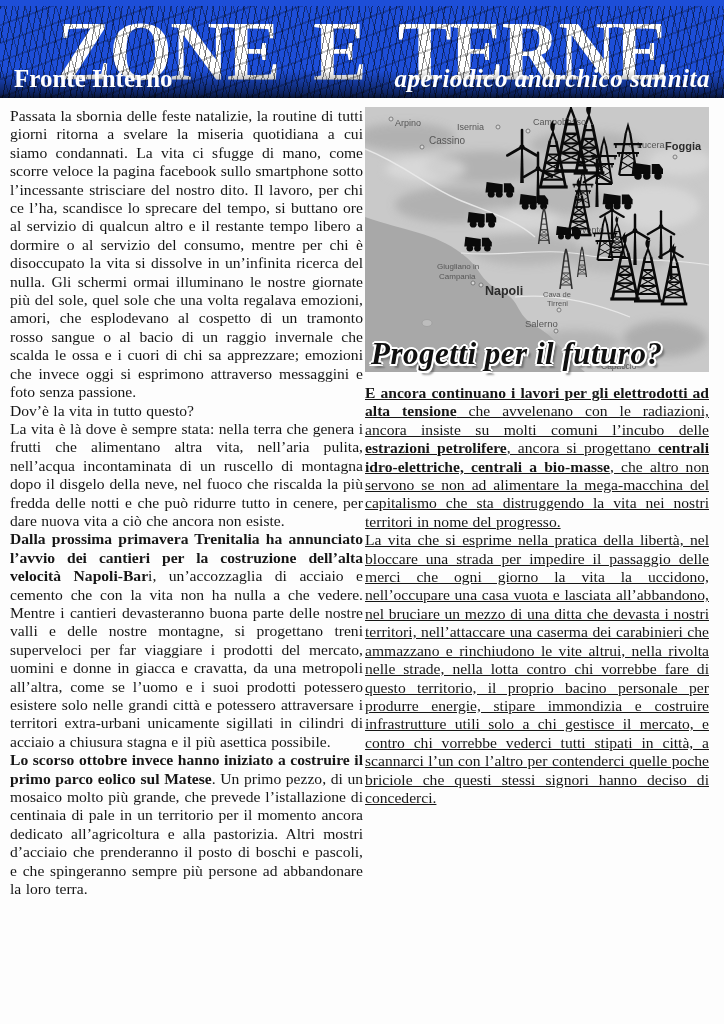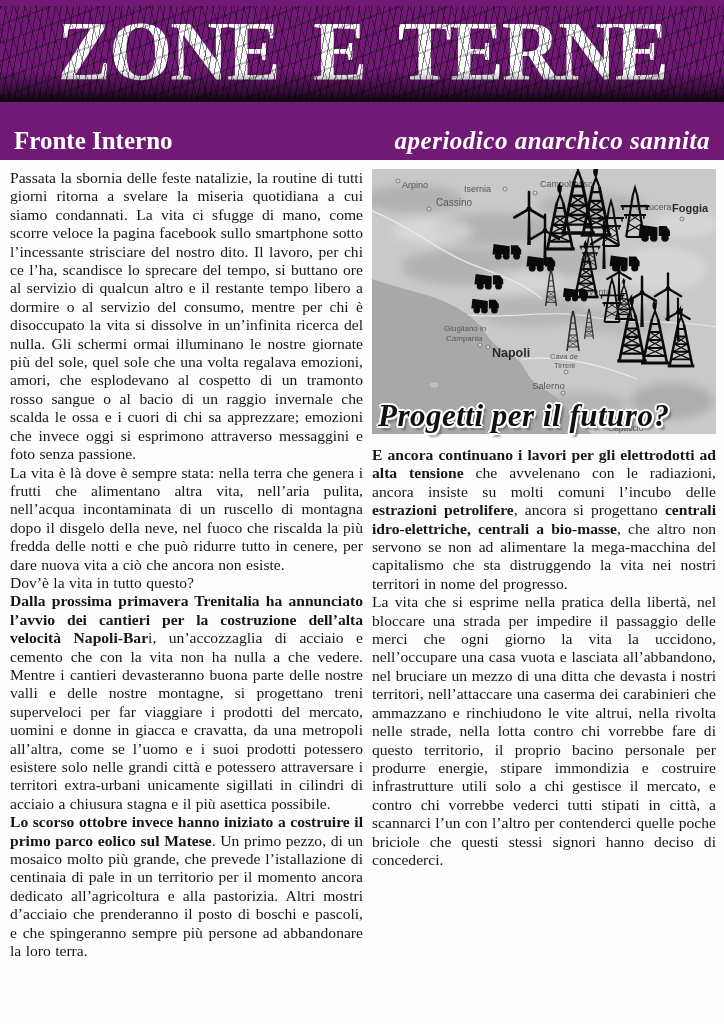--- a/index.html
+++ b/index.html
@@ -8,22 +8,22 @@
     width:724px;height:1024px;
     margin:0 auto;
     background:#fdfdfd;
     overflow:hidden;
     font-family:"Liberation Serif", serif;
     color:#161616;
   }
   
   .banner{
     position:relative;
-    width:724px;height:160px;
-    background:#701a75;
+    width:724px;height:98px;
+    background:#1d4ed8;
     overflow:hidden;
   }
   .banner h1{
     margin:0;
     padding-top:4px;
     text-align:center;
     font-family:"Liberation Serif", serif;
     font-weight:700;
     font-size:81px;
     line-height:96px;
@@ -47,25 +47,25 @@
     display:flex;align-items:baseline;justify-content:space-between;
     padding:0 14px;
     color:#fff;
   }
   .sub-left{font-size:25px;font-weight:700;}
   .sub-center{font-size:25px;font-weight:700;font-style:italic;letter-spacing:.5px;margin-left:29px;}
   .sub-right{font-size:17px;font-weight:700;}
   
   .bodywrap{
     display:flex;
-    gap:9px;
+    gap:2px;
     padding:9px 8px 0 10px;
   }
   .col{width:353px;}
-  .col-right{width:344px;}
+  .col-right{width:344px;text-decoration:underline;}
   .para{
     margin:0;
     font-size:15.6px;
     line-height:18.4px;
     text-align:justify;
     hyphens:none;
     word-spacing:.5px;
   }
   .para .b{font-weight:700;}
   
@@ -103,22 +103,22 @@
     <div class="subrow">
       <span class="sub-left">Fronte Interno</span>
       <span class="sub-center">aperiodico anarchico sannita</span>
     </div>
   </header>
 
   <main class="bodywrap">
 
     <section class="col col-left">
         <p class="para"><span>Passata la sbornia delle feste natalizie, la routine di tutti giorni ritorna a svelare la miseria quotidiana a cui siamo condannati. La vita ci sfugge di mano, come scorre veloce la pagina facebook sullo smartphone sotto l’incessante strisciare del nostro dito. Il lavoro, per chi ce l’ha, scandisce lo sprecare del tempo, si buttano ore al servizio di qualcun altro e il restante tempo libero a dormire o al servizio del consumo, mentre per chi è disoccupato la vita si dissolve in un’infinita ricerca del nulla. Gli schermi ormai illuminano le nostre giornate più del sole, quel sole che una volta regalava emozioni, amori, che esplodevano al cospetto di un tramonto rosso sangue o al bacio di un raggio invernale che scalda le ossa e i cuori di chi sa apprezzare; emozioni che invece oggi si esprimono attraverso messaggini e foto senza passione.</span></p>
+        <p class="para"><span>Dov’è la vita in tutto questo?</span></p>
         <p class="para"><span>La vita è là dove è sempre stata: nella terra che genera i frutti che alimentano altra vita, nell’aria pulita, nell’acqua incontaminata di un ruscello di montagna dopo il disgelo della neve, nel fuoco che riscalda la più fredda delle notti e che può ridurre tutto in cenere, per dare nuova vita a ciò che ancora non esiste.</span></p>
-        <p class="para"><span>Dov’è la vita in tutto questo?</span></p>
         <p class="para"><span class="b">Dalla prossima primavera Trenitalia ha annunciato l’avvio dei cantieri per la costruzione dell’alta velocità Napoli-Bar</span><span>i, un’accozzaglia di acciaio e cemento che con la vita non ha nulla a che vedere. Mentre i cantieri devasteranno buona parte delle nostre valli e delle nostre montagne, si progettano treni superveloci per far viaggiare i prodotti del mercato, uomini e donne in giacca e cravatta, da una metropoli all’altra, come se l’uomo e i suoi prodotti potessero esistere solo nelle grandi città e potessero attraversare i territori extra-urbani unicamente sigillati in cilindri di acciaio a chiusura stagna e il più asettica possibile.</span></p>
         <p class="para"><span class="b">Lo scorso ottobre invece hanno iniziato a costruire il primo parco eolico sul Matese</span><span>. Un primo pezzo, di un mosaico molto più grande, che prevede l’istallazione di centinaia di pale in un territorio per il momento ancora dedicato all’agricoltura e alla pastorizia. Altri mostri d’acciaio che prenderanno il posto di boschi e pascoli, e che spingeranno sempre più persone ad abbandonare la loro terra.</span></p>
       </section>
 
     <section class="col col-right">
 
       <figure class="map">
         <svg viewBox="0 0 344 265" xmlns="http://www.w3.org/2000/svg" xmlns:xlink="http://www.w3.org/1999/xlink">
           <defs>
             <filter id="soft" x="-40%" y="-40%" width="180%" height="180%">

